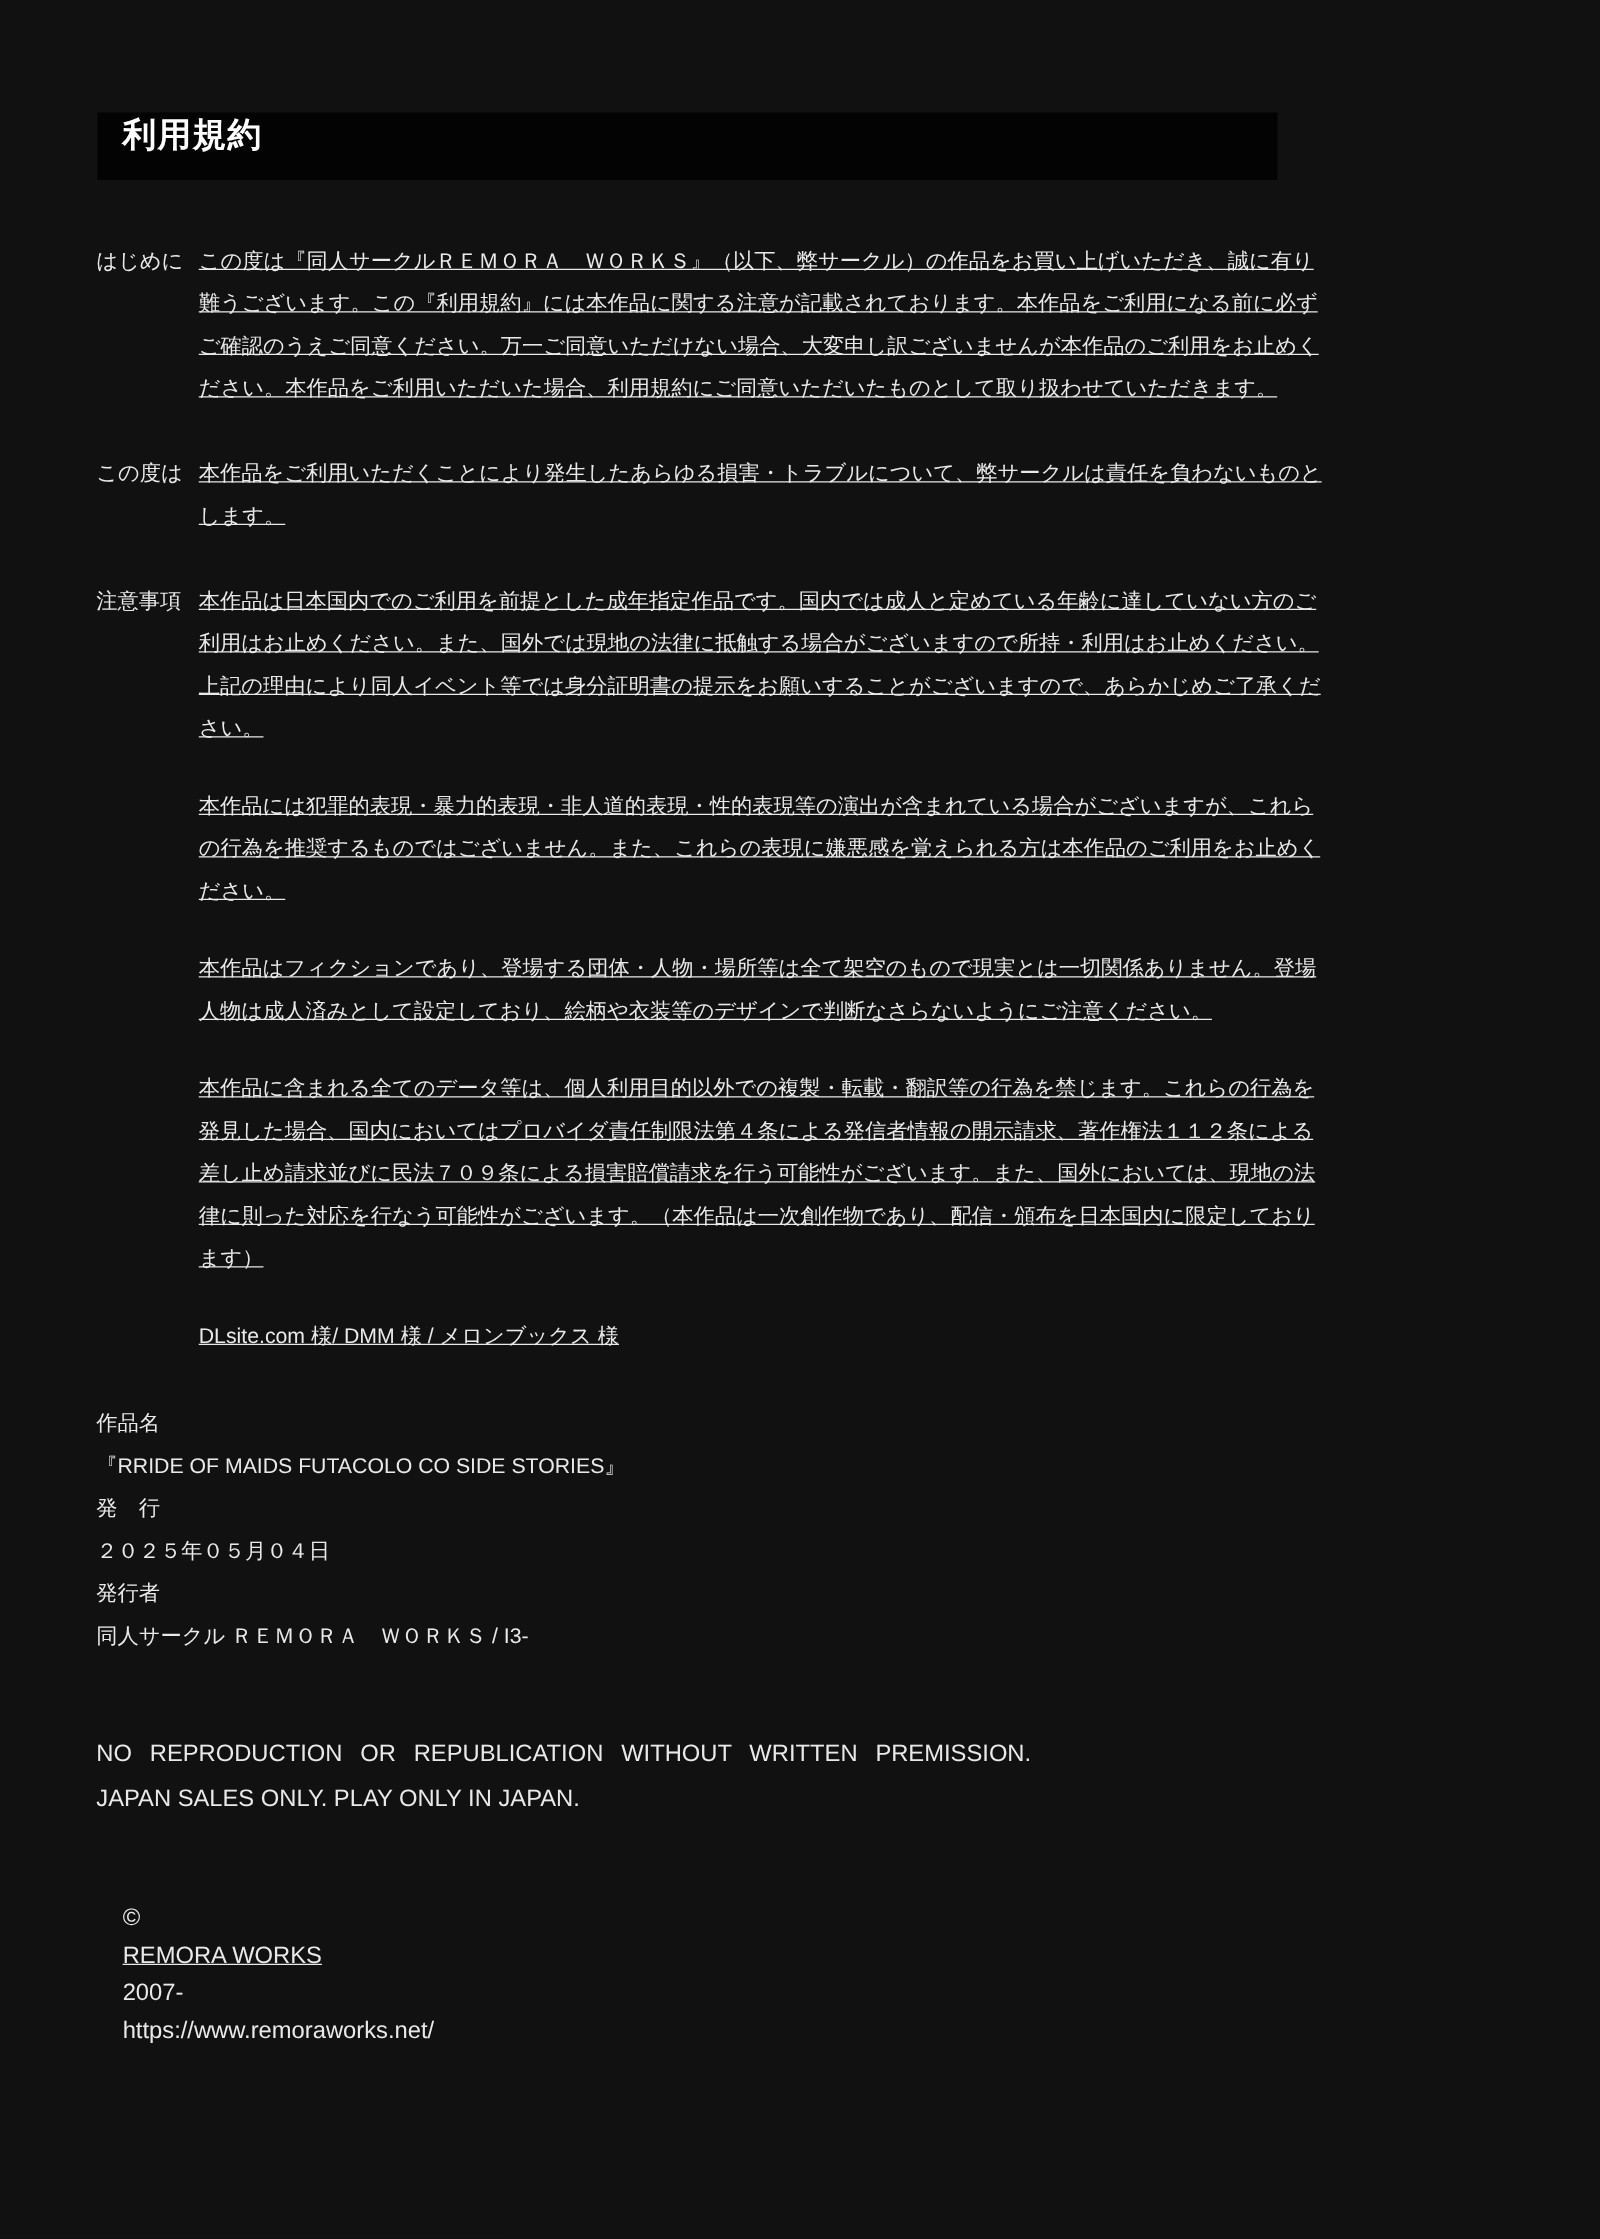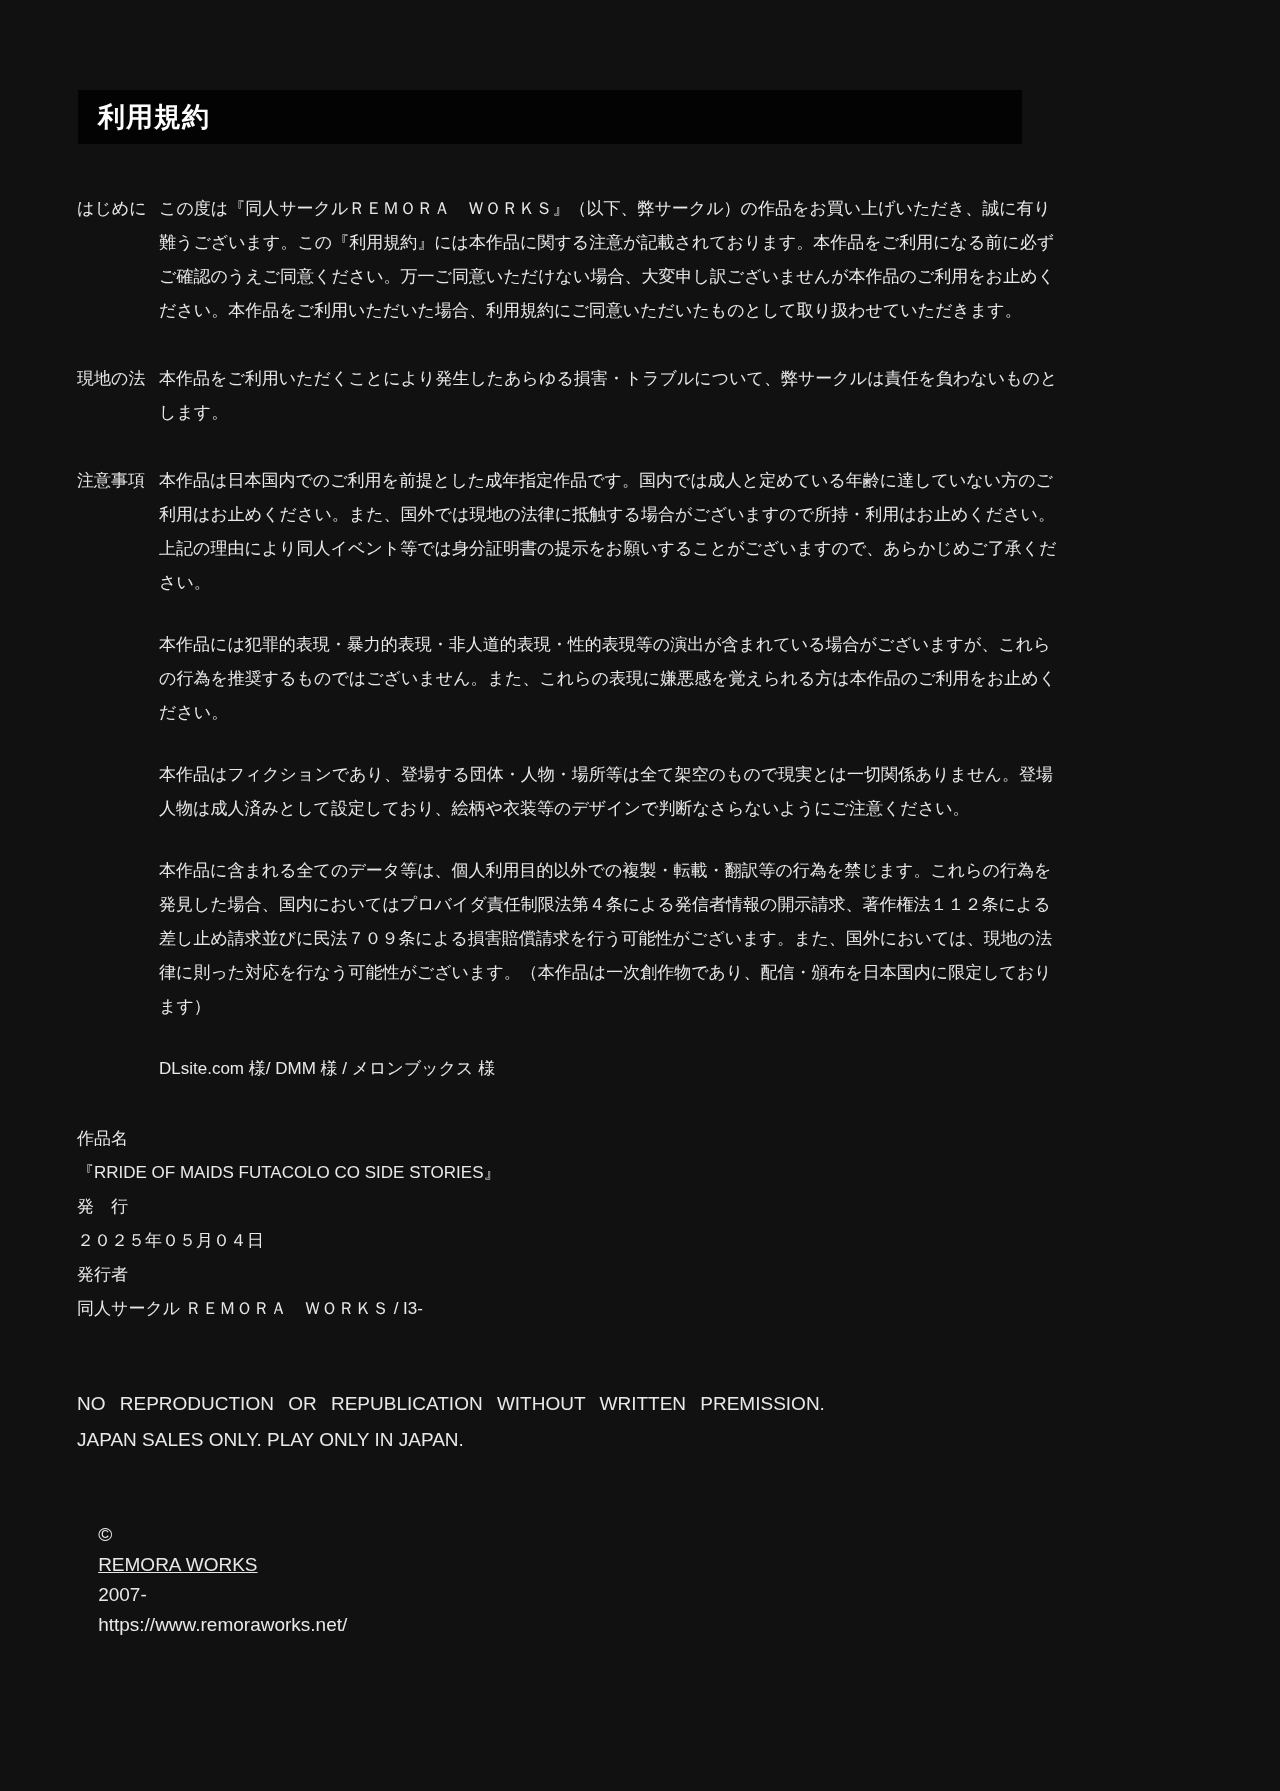--- a/index.html
+++ b/index.html
@@ -10,21 +10,20 @@
     font-family: "Liberation Sans", "DejaVu Sans", sans-serif;
     color: #e9e9e9;
     overflow: hidden;
   }
   .titlebar {
     margin: 90px 0 0 78px;
     width: 944px;
     height: 54px;
     background: #030303;
     display: flex;
-    align-items: center;
   }
   .titlebar h1 {
     margin: 0 0 0 20px;
     font-family: "DejaVu Serif", "Liberation Serif", serif;
     font-weight: bold;
     font-size: 27px;
     color: #ffffff;
     letter-spacing: 1px;
   }
   .content {
@@ -35,21 +34,21 @@
     margin-bottom: 34px;
     justify-content: flex-end;
   }
   .sec-label {
     width: 82px;
     flex: none;
     font-size: 17px;
     line-height: 34px;
     white-space: pre;
   }
-  .paras { flex: 1; }
+  .paras { flex: 1; text-decoration: underline; }
   .para {
     margin: 0;
     font-size: 17px;
     line-height: 34px;
     white-space: pre;
   }
   .para + .para { margin-top: 28px; }
   .workinfo { margin-top: 36px; }
   .inforow {
     display: flex;
@@ -90,21 +89,21 @@
     <div class="sec-label">はじめに</div>
     <div class="paras">
       <p class="para">この度は『同人サークルＲＥＭＯＲＡ　ＷＯＲＫＳ』（以下、弊サークル）の作品をお買い上げいただき、誠に有り
 難うございます。この『利用規約』には本作品に関する注意が記載されております。本作品をご利用になる前に必ず
 ご確認のうえご同意ください。万一ご同意いただけない場合、大変申し訳ございませんが本作品のご利用をお止めく
 ださい。本作品をご利用いただいた場合、利用規約にご同意いただいたものとして取り扱わせていただきます。</p>
     </div>
   </div>
 
   <div class="section">
-    <div class="sec-label">現地の法</div>
+    <div class="sec-label">この度は</div>
     <div class="paras">
       <p class="para">本作品をご利用いただくことにより発生したあらゆる損害・トラブルについて、弊サークルは責任を負わないものと
 します。</p>
     </div>
   </div>
 
   <div class="section">
     <div class="sec-label">注意事項</div>
     <div class="paras">
       <p class="para">本作品は日本国内でのご利用を前提とした成年指定作品です。国内では成人と定めている年齢に達していない方のご

